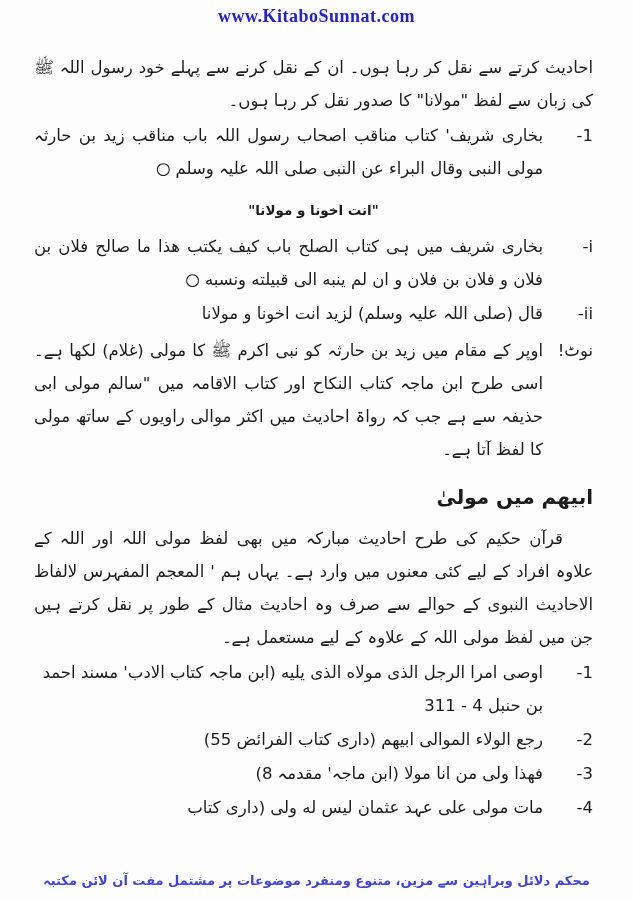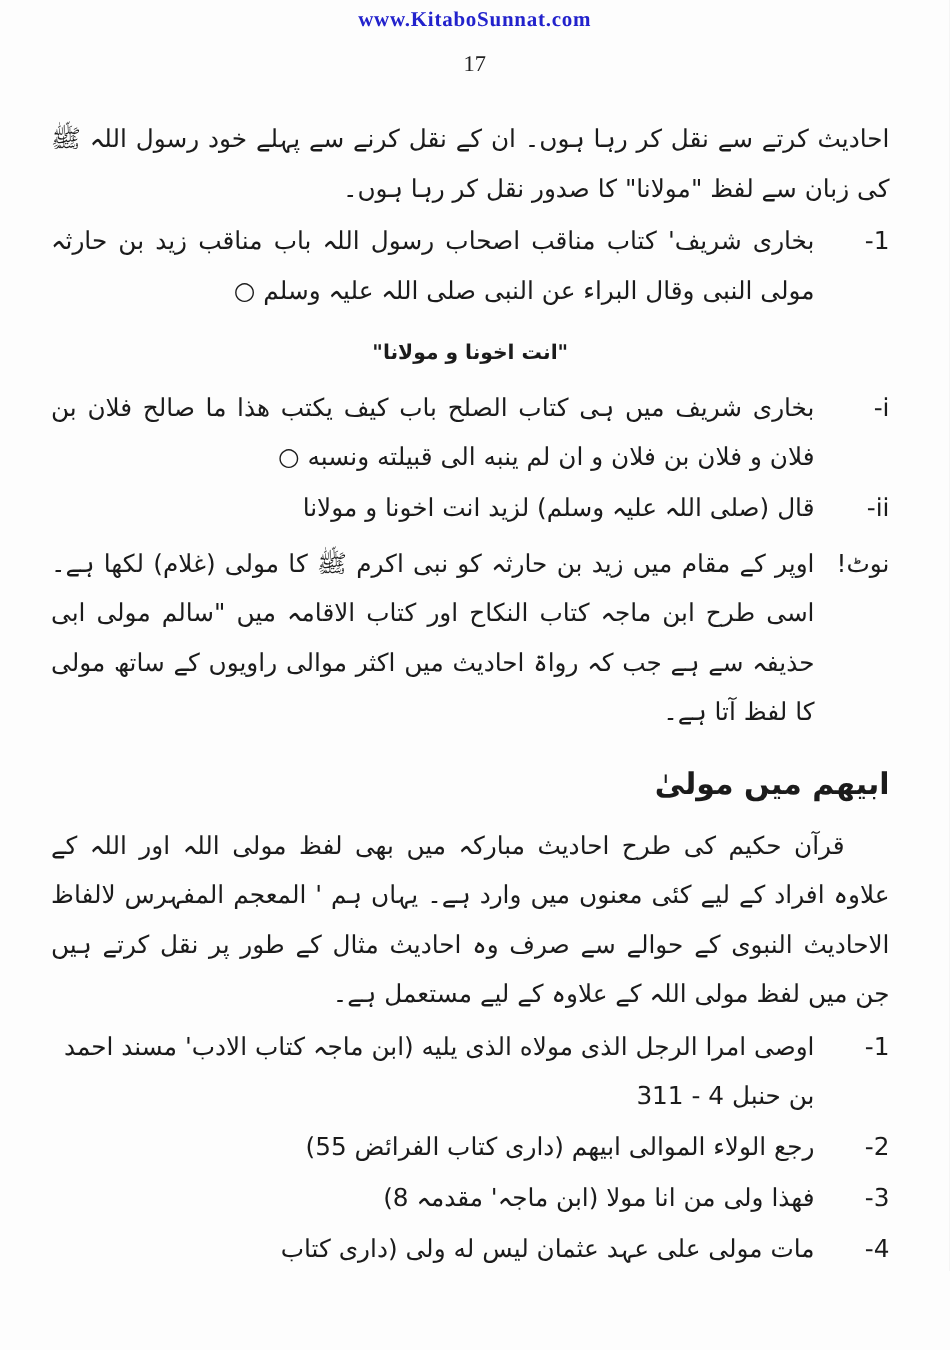--- a/index.html
+++ b/index.html
@@ -12,21 +12,21 @@
     overflow:hidden;
     font-family:"DejaVu Sans",sans-serif;
     color:#1b1b1b;
   }
   
   .site-url{
     padding-top:6px;
     text-align:center;
     font-family:"Liberation Serif","DejaVu Serif",serif;
     font-weight:bold;
-    font-size:14px;
+    font-size:18px;
     letter-spacing:.5px;
     color:#2222cc;
   }
   .page-number{
     margin-top:13px;
     text-align:center;
     font-family:"Liberation Serif","DejaVu Serif",serif;
     font-size:15px;
     color:#222;
   }
@@ -89,21 +89,20 @@
     line-height:18px;
   }
 </style>
 </head>
 <body>
 
 <div class="page">
 
   <div class="site-url">www.KitaboSunnat.com</div>
 
-  <div class="page-number">17</div>
 
   <div class="content">
 
     <p class="para">احادیث کرتے سے نقل کر رہا ہوں۔ ان کے نقل کرنے سے پہلے خود رسول اللہ ﷺ کی زبان سے لفظ "مولانا" کا صدور نقل کر رہا ہوں۔</p>
 
     <div class="list-item">
       <span class="marker">1-</span>
       <span class="item-text">بخاری شریف' کتاب مناقب اصحاب رسول اللہ باب مناقب زید بن حارثہ مولی النبی وقال البراء عن النبی صلی اللہ علیہ وسلم ○</span>
     </div>
 
@@ -142,14 +141,15 @@
         <span class="item-text">فهذا ولی من انا مولا (ابن ماجہ' مقدمہ 8)</span>
       </div>
       <div class="list-item refs">
         <span class="marker">4-</span>
         <span class="item-text">مات مولی علی عہد عثمان لیس له ولی (داری کتاب</span>
       </div>
     </div>
 
   </div>
 
+  <div class="footer">محکم دلائل وبراہین سے مزین، متنوع ومنفرد موضوعات پر مشتمل مفت آن لائن مکتبہ</div>
 
 </div>
 
 </body></html>

